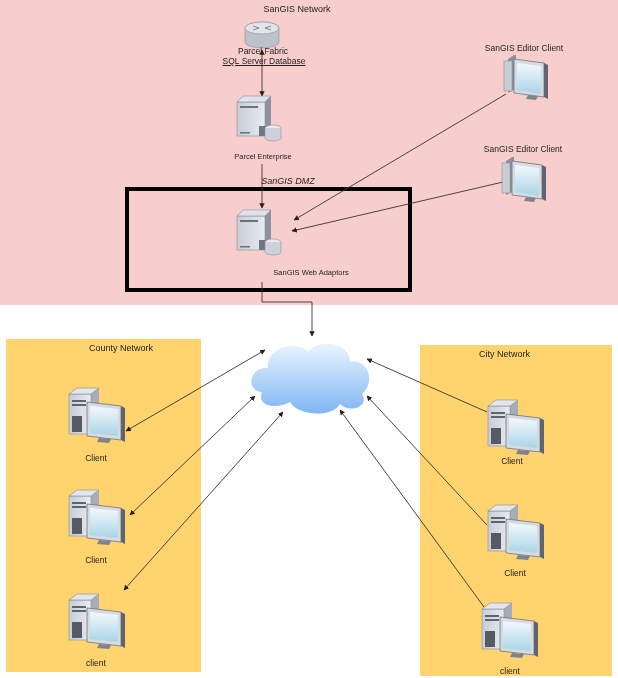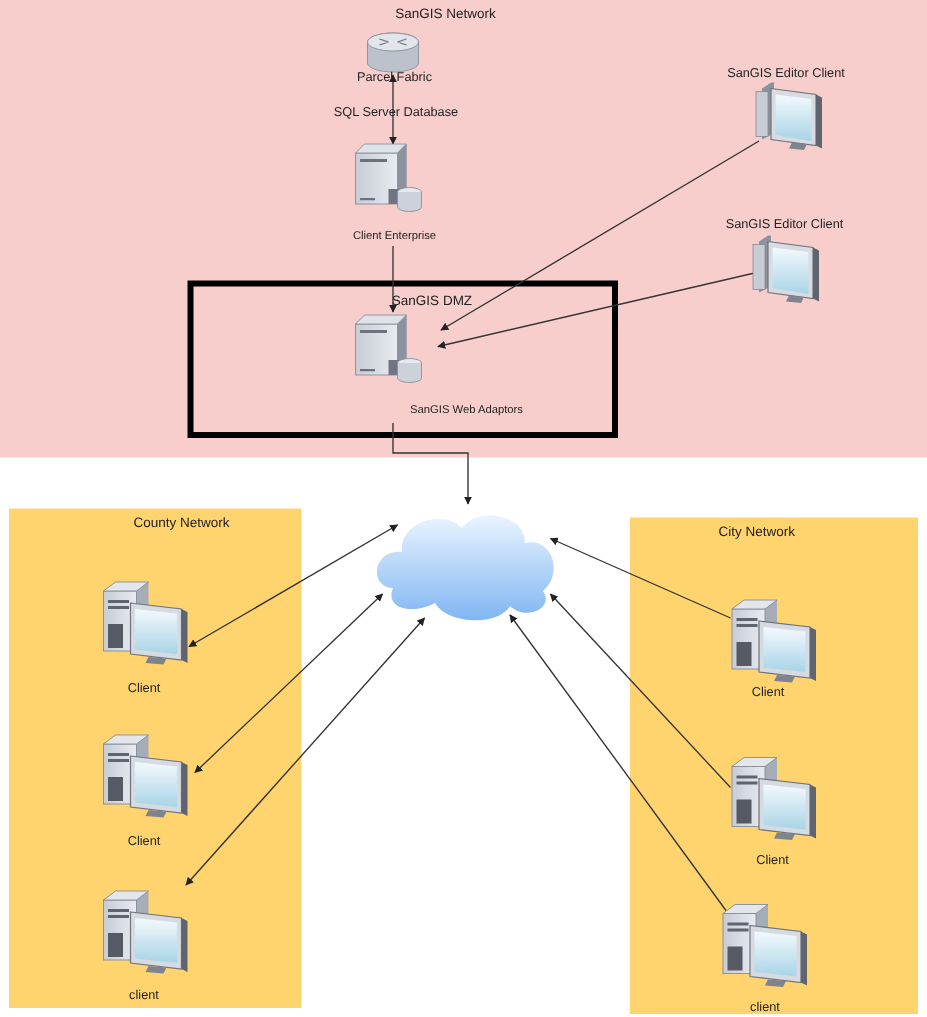--- a/index.html
+++ b/index.html
@@ -10,21 +10,21 @@
   .node-label { position: absolute; font-size: 8.5px; color: #222; text-align: center; white-space: nowrap; transform: translateX(-50%); line-height: 10px; }
   svg.overlay { position: absolute; left: 0; top: 0; }
 </style>
 </head>
 <body>
 
 <div class="zone" style="left:0;top:0;width:618px;height:305px;background:#f8cecc;"></div>
 <div class="zone-label" style="left:0;top:4px;width:594px;">SanGIS Network</div>
 
 <div class="zone" style="left:125px;top:187px;width:279px;height:97px;border:4px solid #000;"></div>
-<div class="zone-label" style="left:125px;top:195px;width:326px;">SanGIS DMZ</div>
+<div class="zone-label" style="left:125px;top:176px;width:326px;font-style:italic;">SanGIS DMZ</div>
 
 <div class="zone" style="left:6px;top:339px;width:195px;height:333px;background:#ffd46e;"></div>
 <div class="zone-label" style="left:6px;top:343px;width:230px;">County Network</div>
 
 <div class="zone" style="left:420px;top:345px;width:192px;height:331px;background:#ffd46e;"></div>
 <div class="zone-label" style="left:420px;top:349px;width:169px;">City Network</div>
 
 <svg class="overlay" width="618" height="678" viewBox="0 0 618 678">
   <defs>
     <marker id="arr" viewBox="0 0 10 10" refX="9" refY="5" markerWidth="6" markerHeight="6" orient="auto-start-reverse">
@@ -138,23 +138,23 @@
       <use href="#workstation"></use>
     </g>
   <g transform="translate(488,505)">
       <use href="#workstation"></use>
     </g>
   <g transform="translate(482,603)">
       <use href="#workstation"></use>
     </g>
 </svg>
 
-<div class="node-label" style="left:264px;top:69px;">SQL Server Database</div>
+<div class="node-label" style="left:264px;top:56px;text-decoration:underline;">SQL Server Database</div>
 <div class="node-label" style="left:263px;top:46px;">Parcel Fabric</div>
-<div class="node-label" style="left:263px;top:152px;font-size:7.5px;">Client Enterprise</div>
+<div class="node-label" style="left:263px;top:152px;font-size:7.5px;">Parcel Enterprise</div>
 <div class="node-label" style="left:263px;top:268px;font-size:7.5px;margin-left:48px;">SanGIS Web Adaptors</div>
 <div class="node-label" style="left:524px;top:43px;">SanGIS Editor Client</div>
 <div class="node-label" style="left:523px;top:144px;">SanGIS Editor Client</div>
 
 <div class="node-label" style="left:96px;top:453px;">Client</div>
 <div class="node-label" style="left:96px;top:555px;">Client</div>
 <div class="node-label" style="left:96px;top:658px;">client</div>
 
 <div class="node-label" style="left:512px;top:456px;">Client</div>
 <div class="node-label" style="left:515px;top:568px;">Client</div>

